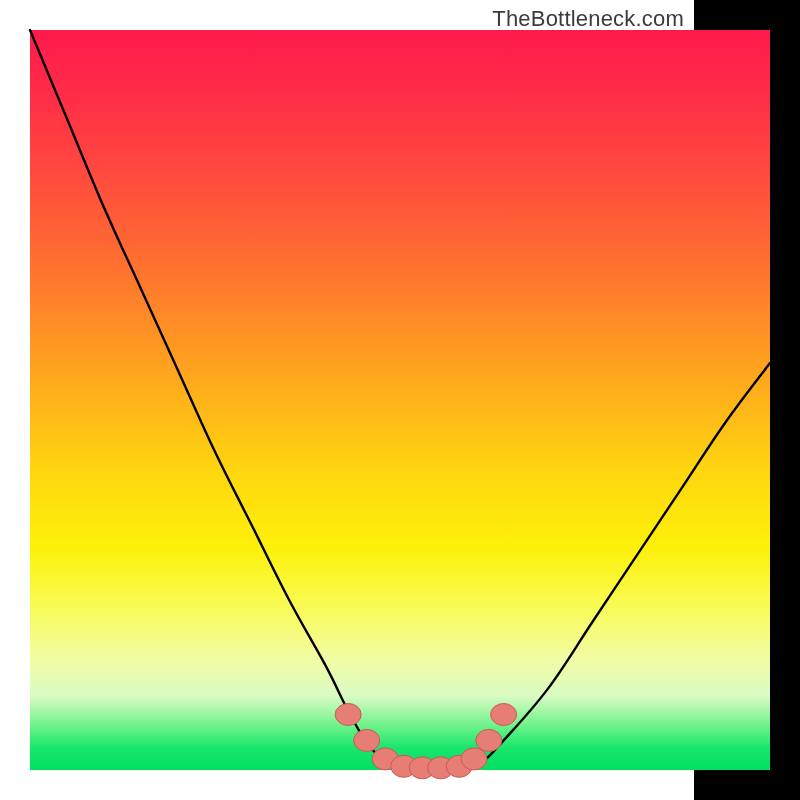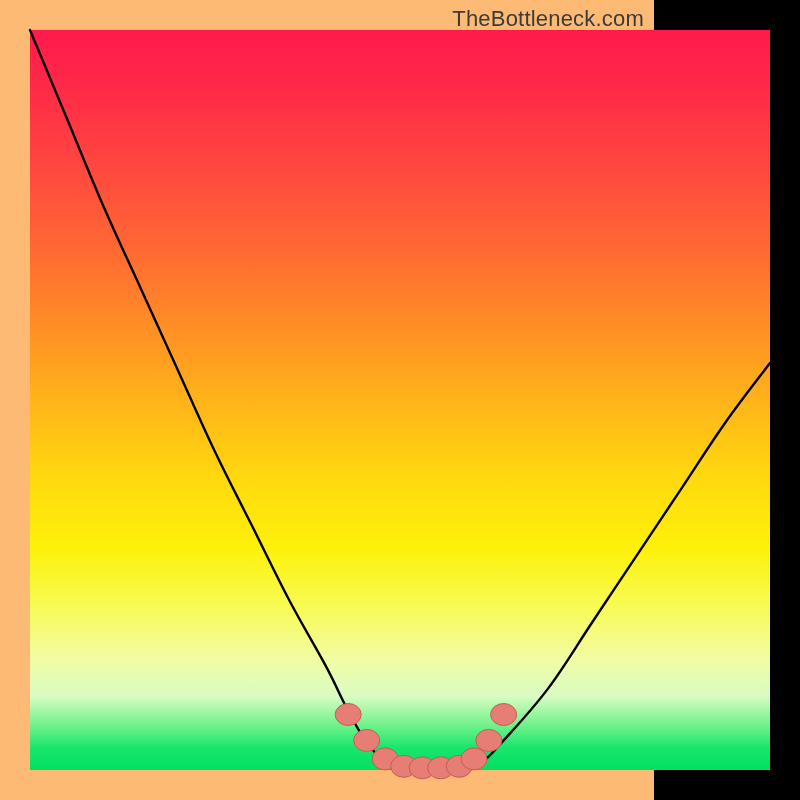--- a/index.html
+++ b/index.html
@@ -8,21 +8,22 @@
     width: 800px;
     height: 800px;
     overflow: hidden;
     background: #000;
     font-family: Arial, Helvetica, sans-serif;
   }
   .frame {
     position: absolute;
     left: 0; top: 0;
     width: 654px; height: 800px;
-    background: #fdba74;
+    background: #ffffff;
+    padding-left: 40px;
   }
   .plot {
     position: absolute;
     left: 30px;
     top: 30px;
     width: 740px;
     height: 740px;
     
     background: linear-gradient(to bottom,
       #ff1a4d 0%,

